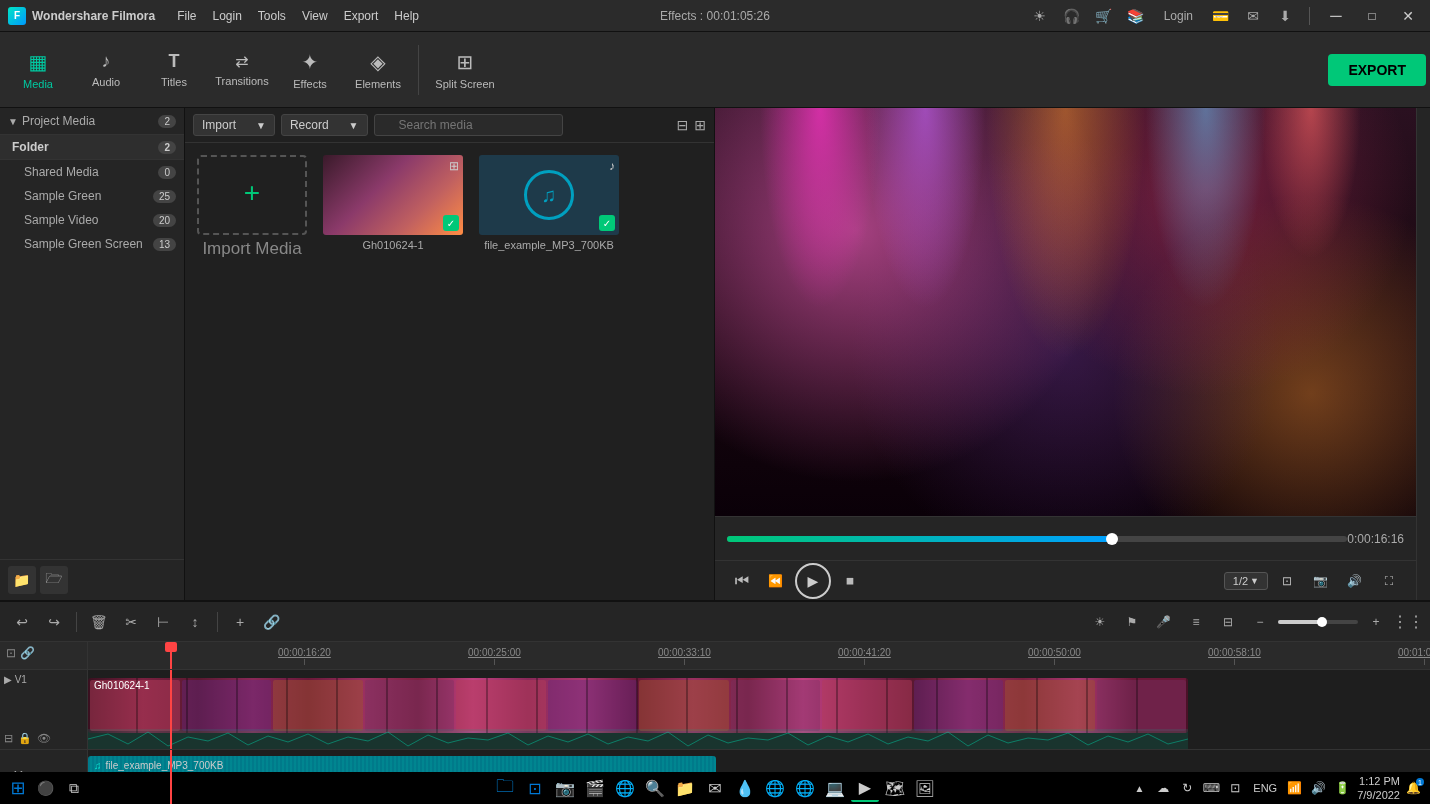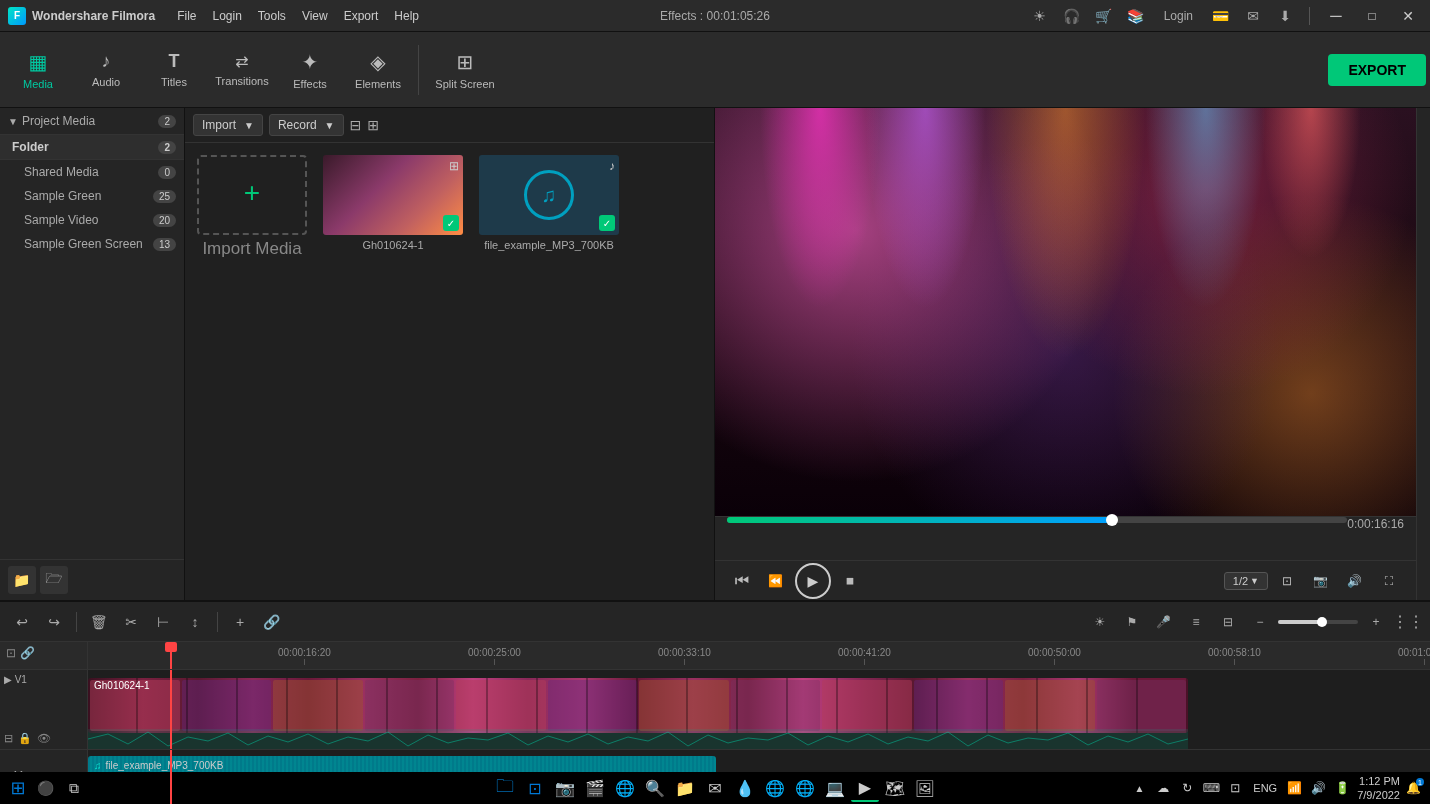--- a/index.html
+++ b/index.html
@@ -208,21 +208,21 @@
       border-bottom: 1px solid #333;
     }
     .media-dropdown {
       background: #333;
       color: #ccc;
       border: 1px solid #444;
       border-radius: 3px;
       padding: 3px 8px;
       font-size: 12px;
       cursor: pointer;
-      display: flex; align-items: center; gap: 8px;
+      display: flex; align-items: center; gap: 20px;
     }
     .media-search {
       flex: 1;
       background: #2a2a2a;
       border: 1px solid #444;
       border-radius: 3px;
       padding: 3px 8px 3px 24px;
       color: #ccc;
       font-size: 12px;
       position: relative;
@@ -351,20 +351,21 @@
         radial-gradient(ellipse 60px 200px at 15% 0%, rgba(255,50,200,0.7), transparent),
         radial-gradient(ellipse 60px 200px at 30% 0%, rgba(200,100,255,0.6), transparent),
         radial-gradient(ellipse 80px 250px at 50% 0%, rgba(255,150,50,0.5), transparent),
         radial-gradient(ellipse 60px 200px at 70% 0%, rgba(100,200,255,0.5), transparent),
         radial-gradient(ellipse 50px 150px at 85% 0%, rgba(255,100,100,0.6), transparent);
     }
     #preview-timeline {
       height: 44px;
       background: #252525;
       display: flex;
+      align-items: center;
       gap: 0;
       padding: 0 12px;
       border-top: 1px solid #333;
     }
     .preview-progress {
       flex: 1;
       height: 6px;
       background: #444;
       border-radius: 3px;
       position: relative;
@@ -515,20 +516,21 @@
       position: absolute;
       bottom: 4px;
       display: flex;
       flex-direction: column;
       align-items: center;
       gap: 1px;
     }
     .ruler-label {
       font-size: 10px;
       color: #888;
+      text-decoration: underline;
     }
     .ruler-tick {
       width: 1px;
       height: 6px;
       background: #555;
     }
 
     .track-row {
       height: 80px;
       border-bottom: 1px solid #333;
@@ -818,20 +820,24 @@
 
   <div id="media-panel">
     <div id="media-toolbar">
       <div class="media-dropdown">
         <span>Import</span>
         <span style="font-size:10px;">▼</span>
       </div>
       <div class="media-dropdown">
         <span>Record</span>
         <span style="font-size:10px;">▼</span>
+      </div>
+      <div class="search-wrap">
+        <span class="search-icon-pos">🔍</span>
+        <input class="media-search" type="text" placeholder="Search media" style="">
       </div>
       <span class="media-filter-btn">⊟</span>
       <span class="media-grid-btn">⊞</span>
     </div>
     <div id="media-content">
 
       <div style="display:flex;flex-direction:column;align-items:center;gap:4px;">
         <div class="import-media-btn">
           <span class="import-plus">+</span>
         </div>

